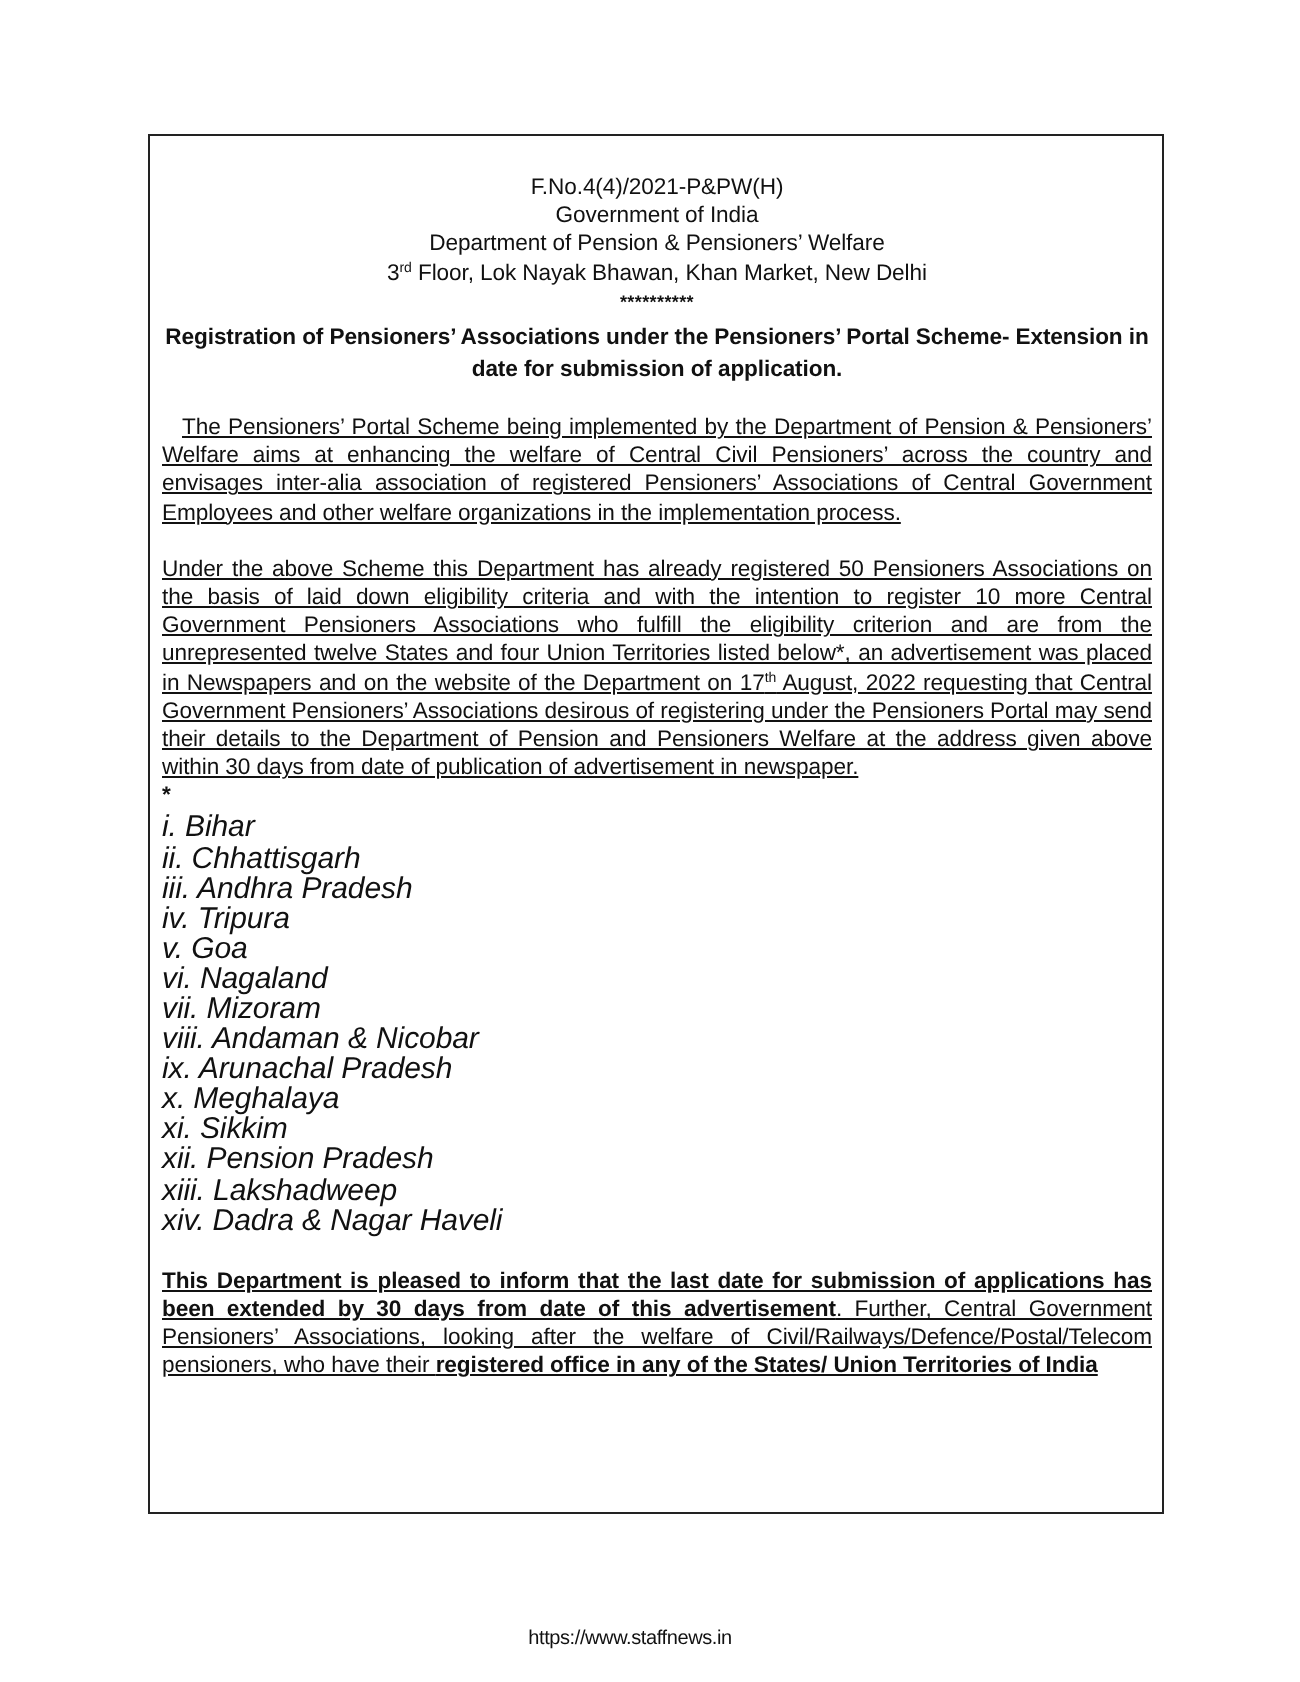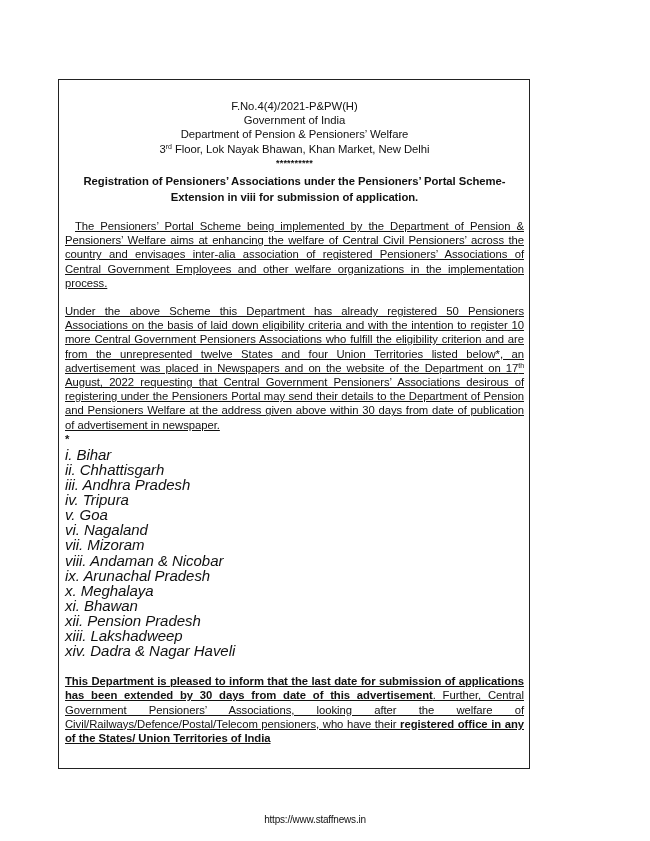--- a/index.html
+++ b/index.html
@@ -10,29 +10,28 @@
     body {
       width: 650px;
       height: 841px;
       position: relative;
       overflow: hidden;
       font-family: "Liberation Sans", "DejaVu Sans", sans-serif;
       color: #111111;
     }
     .page-box {
       position: absolute;
-      left: 58px;
+      left: 74px;
       top: 67px;
-      width: 472px;
+      width: 508px;
       height: 690px;
       border: 1.3px solid #222222;
       border-right-width: 1.6px;
       box-sizing: border-box;
       overflow: hidden;
-      margin-top: 12px;
     }
     .content {
       position: absolute;
       left: 6px;
       right: 5px;
       top: 19px;
       font-size: 11.3px;
       line-height: 14.2px;
       letter-spacing: -0.05px;
     }
@@ -118,40 +117,40 @@
   <div class="content">
 
     <div class="header">
       <span class="line">F.No.4(4)/2021-P&amp;PW(H)</span>
       <span class="line">Government of India</span>
       <span class="line">Department of Pension &amp; Pensioners’ Welfare</span>
       <span class="line"><span>3</span><sup>rd</sup><span> Floor, Lok Nayak Bhawan, Khan Market, New Delhi</span></span>
       <span class="line stars">**********</span>
     </div>
 
-    <div class="title">Registration of Pensioners’ Associations under the Pensioners’ Portal Scheme- Extension in viii for submission of application.</div>
+    <div class="title">Registration of Pensioners’ Associations under the Pensioners’ Portal Scheme- Extension in date for submission of application.</div>
 
     <div class="para indent">The Pensioners’ Portal Scheme being implemented by the Department of Pension &amp; Pensioners’ Welfare aims at enhancing the welfare of Central Civil Pensioners’ across the country  and envisages inter-alia association of registered Pensioners’ Associations of Central Government Employees and other welfare organizations in the implementation process.</div>
 
     <div class="para p2"><span>Under the above Scheme this Department has already registered 50 Pensioners Associations on the basis of laid down eligibility criteria and with the intention to register 10 more Central Government Pensioners Associations who fulfill the eligibility criterion and are from the unrepresented twelve States and four Union Territories listed below*, an advertisement was placed in Newspapers and on the website of the Department on 17</span><sup>th</sup><span> August, 2022 requesting that Central Government Pensioners’ Associations desirous of registering under the Pensioners Portal may send their details to the Department of Pension and Pensioners Welfare at the address given above within 30 days from date of publication of advertisement in newspaper.</span></div>
 
     <span class="asterisk">*</span>
 
     <ul class="list" id="states-list">
         <li>i. Bihar</li>
         <li>ii. Chhattisgarh</li>
         <li>iii. Andhra Pradesh</li>
         <li>iv. Tripura</li>
         <li>v. Goa</li>
         <li>vi. Nagaland</li>
         <li>vii. Mizoram</li>
         <li>viii. Andaman &amp; Nicobar</li>
         <li>ix. Arunachal Pradesh</li>
         <li>x. Meghalaya</li>
-        <li>xi. Bhawan</li>
+        <li>xi. Sikkim</li>
         <li>xii. Pension Pradesh</li>
         <li>xiii. Lakshadweep</li>
         <li>xiv. Dadra &amp; Nagar Haveli</li>
       </ul>
 
     <div class="para p3"><span class="b">This Department is pleased to inform that the last date for submission of applications has been extended by 30 days from date of this advertisement</span><span>. Further, Central Government Pensioners’ Associations, looking after the welfare of Civil/Railways/Defence/Postal/Telecom pensioners, who have their </span><span class="b">registered office in any of the States/ Union Territories of India</span></div>
 
   </div>
 </div>
 

